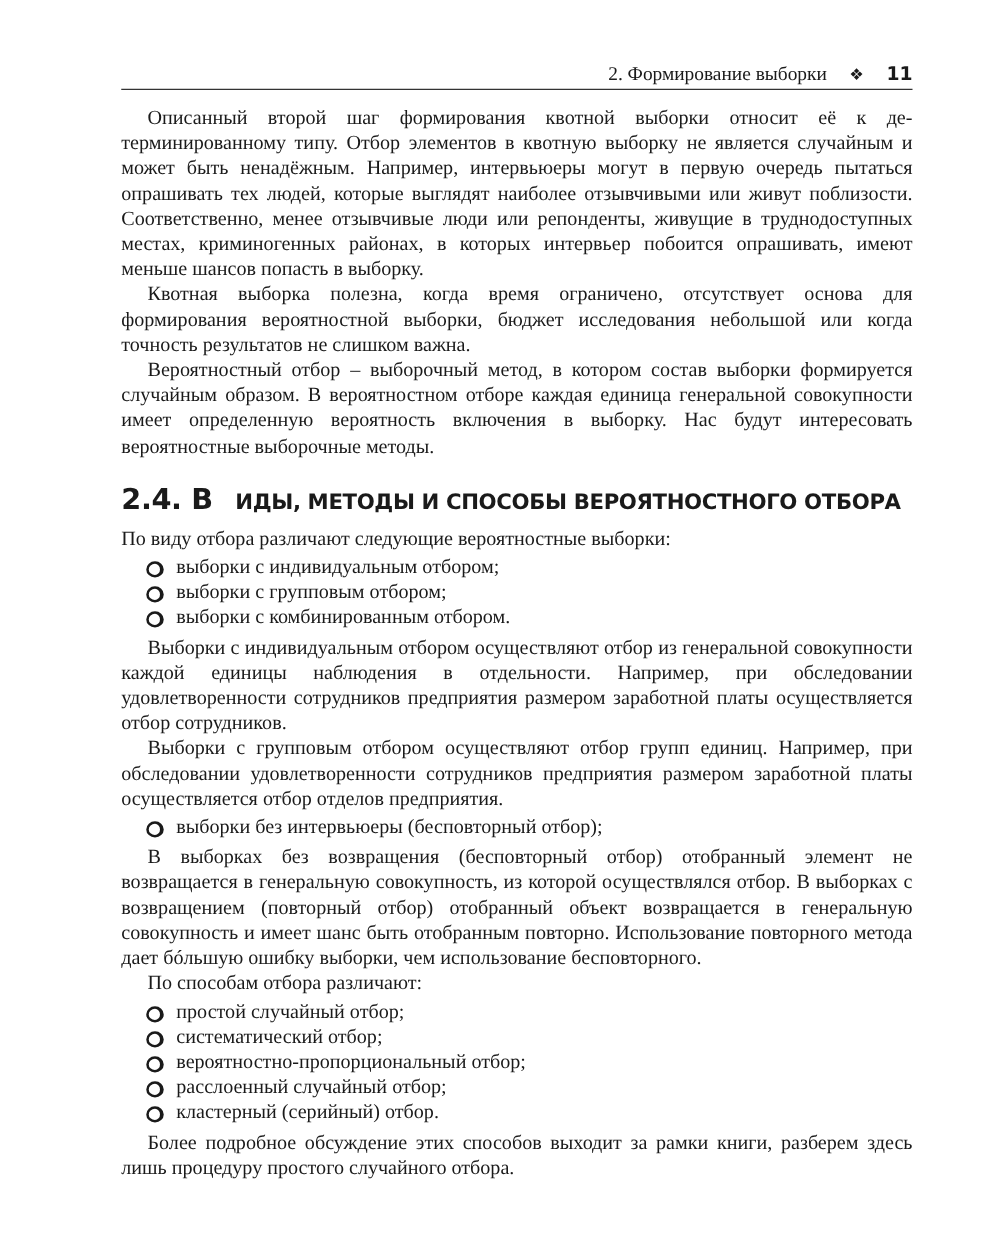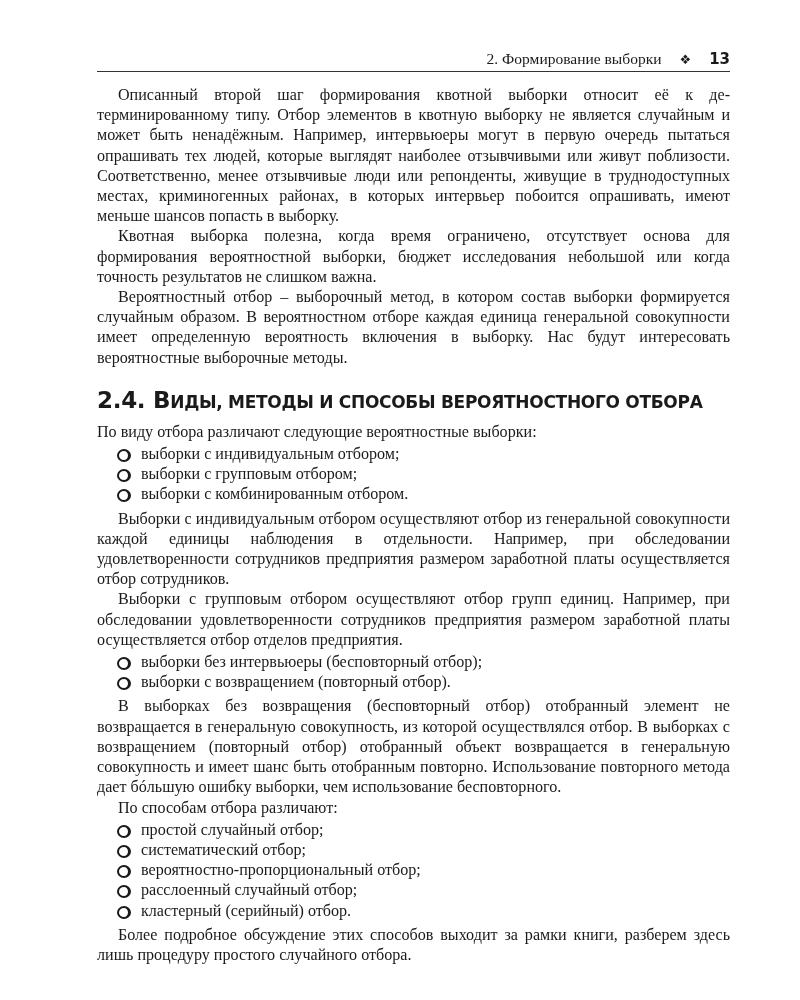--- a/index.html
+++ b/index.html
@@ -25,42 +25,41 @@
                           border-right-width: 3px; }
 </style>
 </head>
 <body>
 
 <div class="page">
 
   <div class="running-head">
     <span class="rh-title">2. Формирование выборки</span>
     <span class="rh-orn">❖</span>
-    <span class="rh-num">13</span>
+    <span class="rh-num">11</span>
   </div>
 
   <div class="body">
     <p>Описанный второй шаг формирования квотной выборки относит её к де­терминированному типу. Отбор элементов в квотную выборку не является случайным и может быть ненадёжным. Например, интервьюеры могут в пер­вую очередь пытаться опрашивать тех людей, которые выглядят наиболее от­зывчивыми или живут поблизости. Соответственно, менее отзывчивые люди или репонденты, живущие в труднодоступных местах, криминогенных рай­онах, в которых интервьер побоится опрашивать, имеют меньше шансов по­пасть в выборку.</p>
     <p>Квотная выборка полезна, когда время ограничено, отсутствует основа для формирования вероятностной выборки, бюджет исследования небольшой или когда точность результатов не слишком важна.</p>
     <p>Вероятностный отбор – выборочный метод, в котором состав выборки фор­мируется случайным образом. В вероятностном отборе каждая единица гене­ральной совокупности имеет определенную вероятность включения в выбор­ку. Нас будут интересовать вероятностные выборочные методы.</p>
 
-    <h2 class="section-heading"><span>2.4. В</span><span class="sc" style="text-transform: uppercase;">иды, методы и способы вероятностного отбора</span></h2>
+    <h2 class="section-heading"><span>2.4. В</span><span class="sc" style="text-transform: uppercase; margin-left: 18px;">иды, методы и способы вероятностного отбора</span></h2>
 
     <p class="noindent">По виду отбора различают следующие вероятностные выборки:</p>
     <ul class="bullets">
       <li><span class="bullet"></span><span>выборки с индивидуальным отбором;</span></li>
       <li><span class="bullet"></span><span>выборки с групповым отбором;</span></li>
       <li><span class="bullet"></span><span>выборки с комбинированным отбором.</span></li>
     </ul>
     <p>Выборки с индивидуальным отбором осуществляют отбор из генеральной совокупности каждой единицы наблюдения в отдельности. Например, при об­следовании удовлетворенности сотрудников предприятия размером заработ­ной платы осуществляется отбор сотрудников.</p>
     <p>Выборки с групповым отбором осуществляют отбор групп единиц. Напри­мер, при обследовании удовлетворенности сотрудников предприятия разме­ром заработной платы осуществляется отбор отделов предприятия.</p>
 
     <ul class="bullets">
       <li><span class="bullet"></span><span>выборки без интервьюеры (бесповторный отбор);</span></li>
-      <li><span class="bullet"></span><span>выборки с возвращением (повторный отбор).</span></li>
     </ul>
     <p>В выборках без возвращения (бесповторный отбор) отобранный элемент не возвращается в генеральную совокупность, из которой осуществлялся отбор. В выборках с возвращением (повторный отбор) отобранный объект возвраща­ется в генеральную совокупность и имеет шанс быть отобранным повторно. Использование повторного метода дает бóльшую ошибку выборки, чем ис­пользование бесповторного.</p>
 
     <p>По способам отбора различают:</p>
     <ul class="bullets">
       <li><span class="bullet"></span><span>простой случайный отбор;</span></li>
       <li><span class="bullet"></span><span>систематический отбор;</span></li>
       <li><span class="bullet"></span><span>вероятностно-пропорциональный отбор;</span></li>
       <li><span class="bullet"></span><span>расслоенный случайный отбор;</span></li>
       <li><span class="bullet"></span><span>кластерный (серийный) отбор.</span></li>

